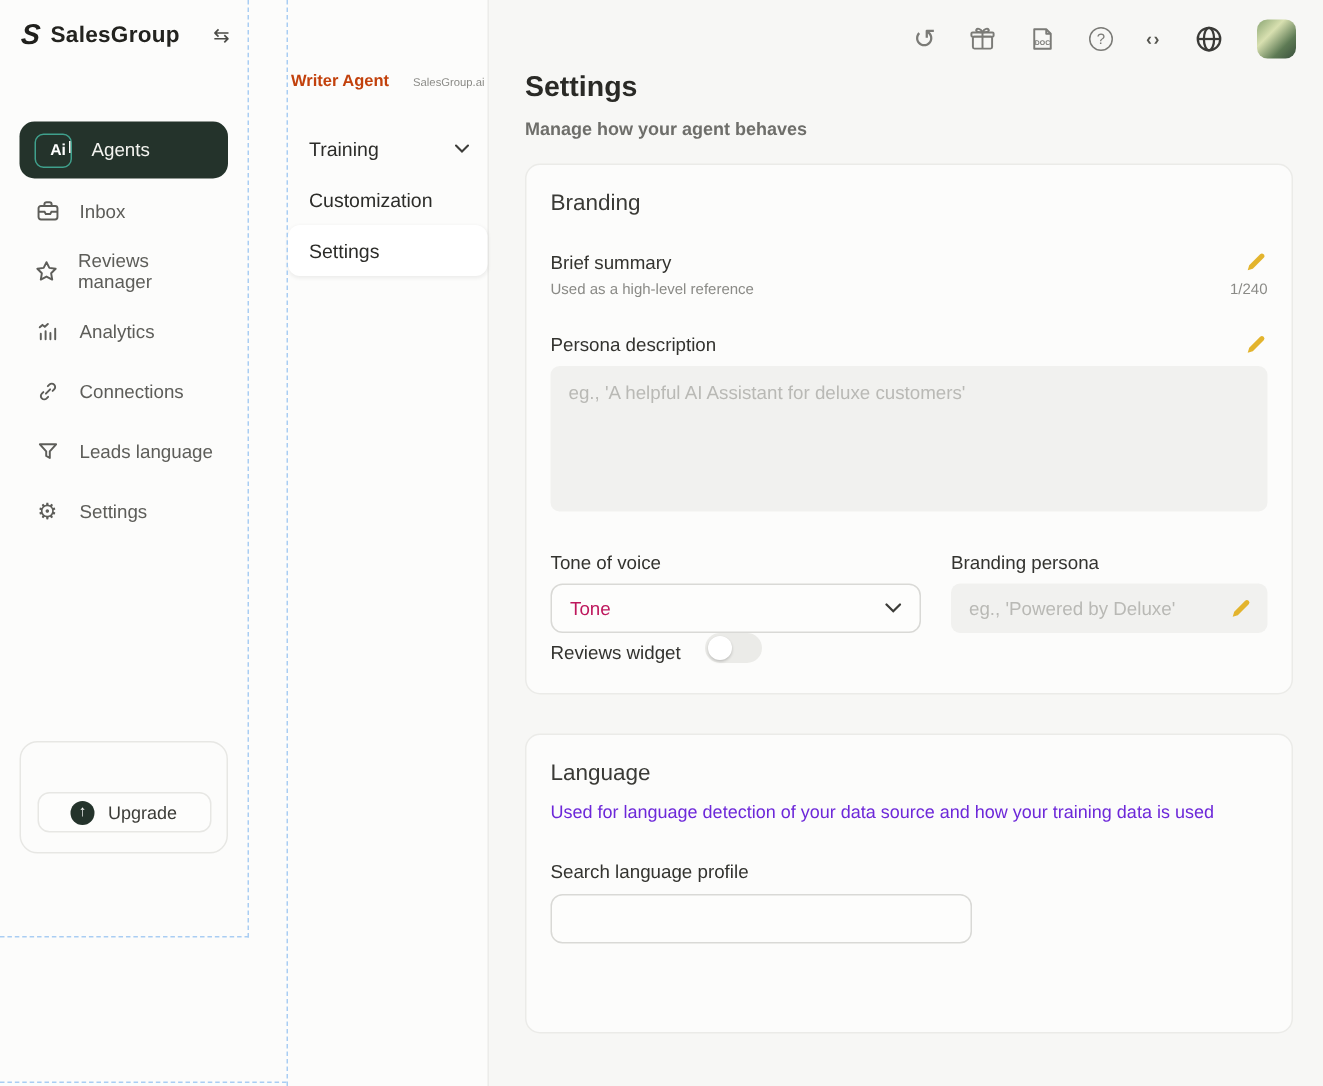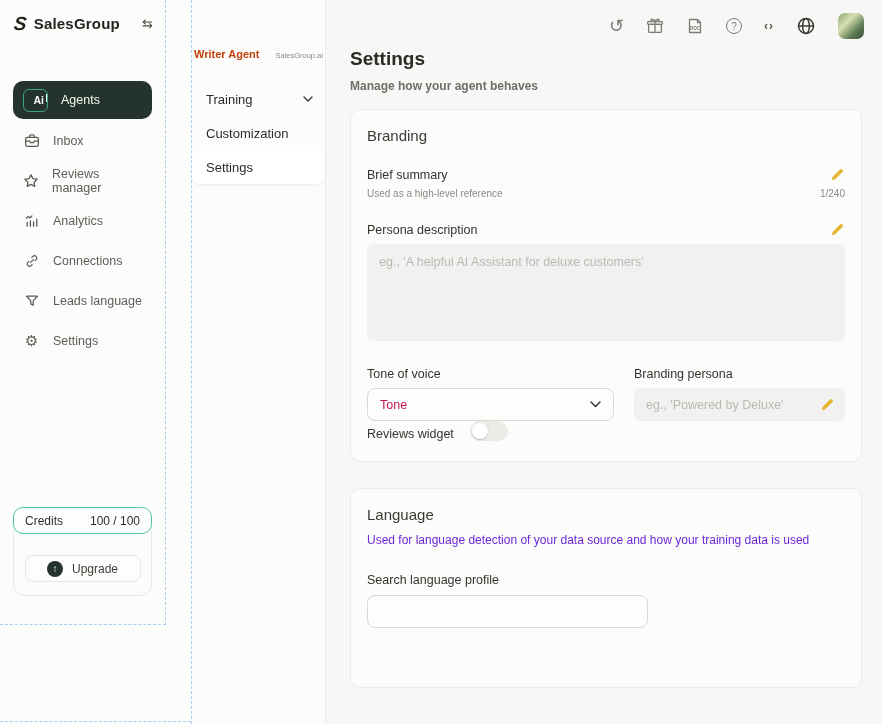--- a/index.html
+++ b/index.html
@@ -218,24 +218,20 @@
       <span>Leads language</span>
     </div>
 
     <div class="nav-item">
       <span class="glyph">⚙</span>
       <span>Settings</span>
     </div>
   </div>
 
   <div class="credits-wrap">
-    <div class="credits-pill">
-      <span>Credits</span>
-      <span>100 / 100</span>
-    </div>
     <div class="credits-box">
       <div class="upgrade-btn">
         <span class="up-circle">↑</span>
         <span>Upgrade</span>
       </div>
     </div>
   </div>
 </div>
 
 <div class="agent-nav">

